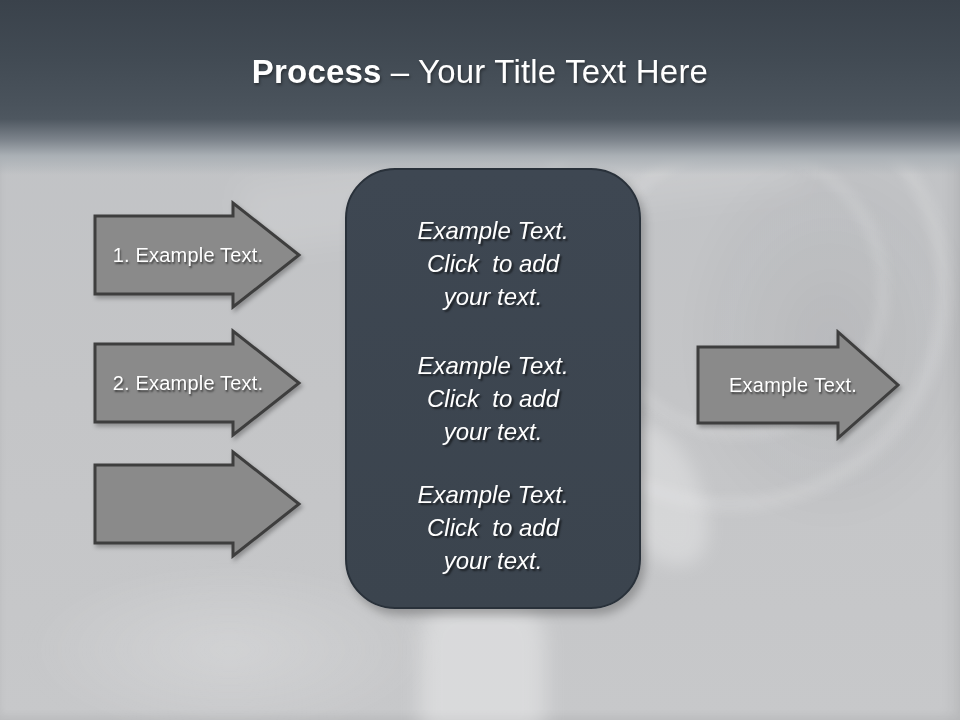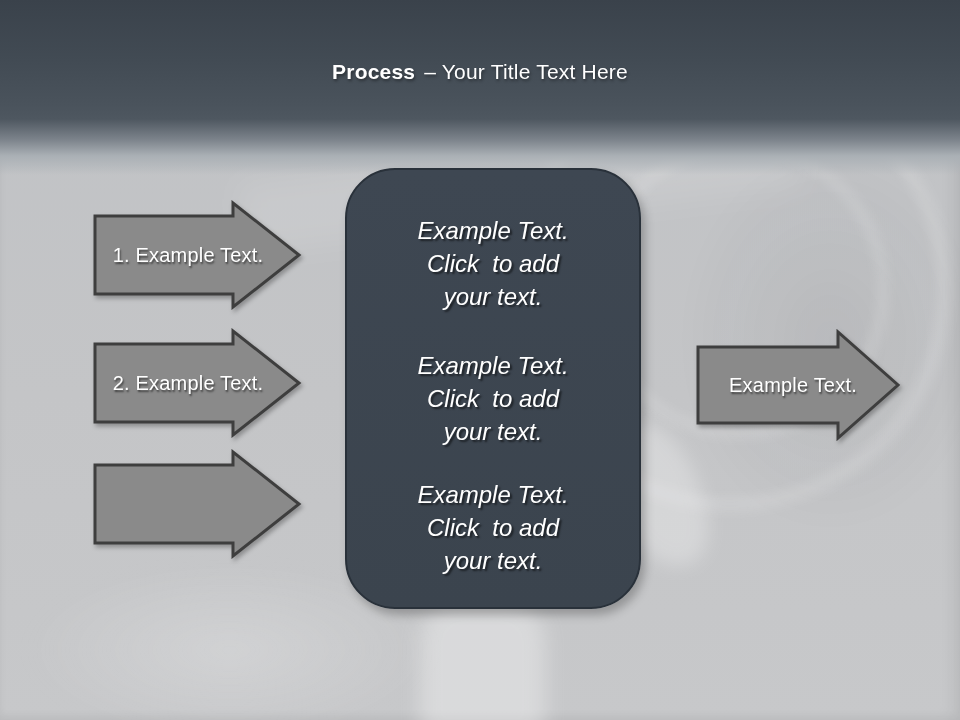--- a/index.html
+++ b/index.html
@@ -17,21 +17,21 @@
       #3a424b 0%,
       #424b54 35%,
       #4a535c 60%,
       #4e5760 68%,
       #7d848c 80%,
       #aab0b5 89%,
       rgba(196,197,199,0) 100%);
   }
   .title{
     position:absolute;left:0;top:52px;width:960px;height:44px;
-    text-align:center;color:#fff;font-size:21px;line-height:40px;
+    text-align:center;color:#fff;font-size:33px;line-height:40px;
     letter-spacing:0.2px;
     text-shadow:1px 2px 3px rgba(0,0,0,0.40);
     white-space:pre;
   }
   .title .t-bold{font-weight:700;}
   .title .t-rest{font-weight:400;margin-left:9px;}
 
   
   .ghosts{position:absolute;inset:0;pointer-events:none;}
   .ghost{position:absolute;}

